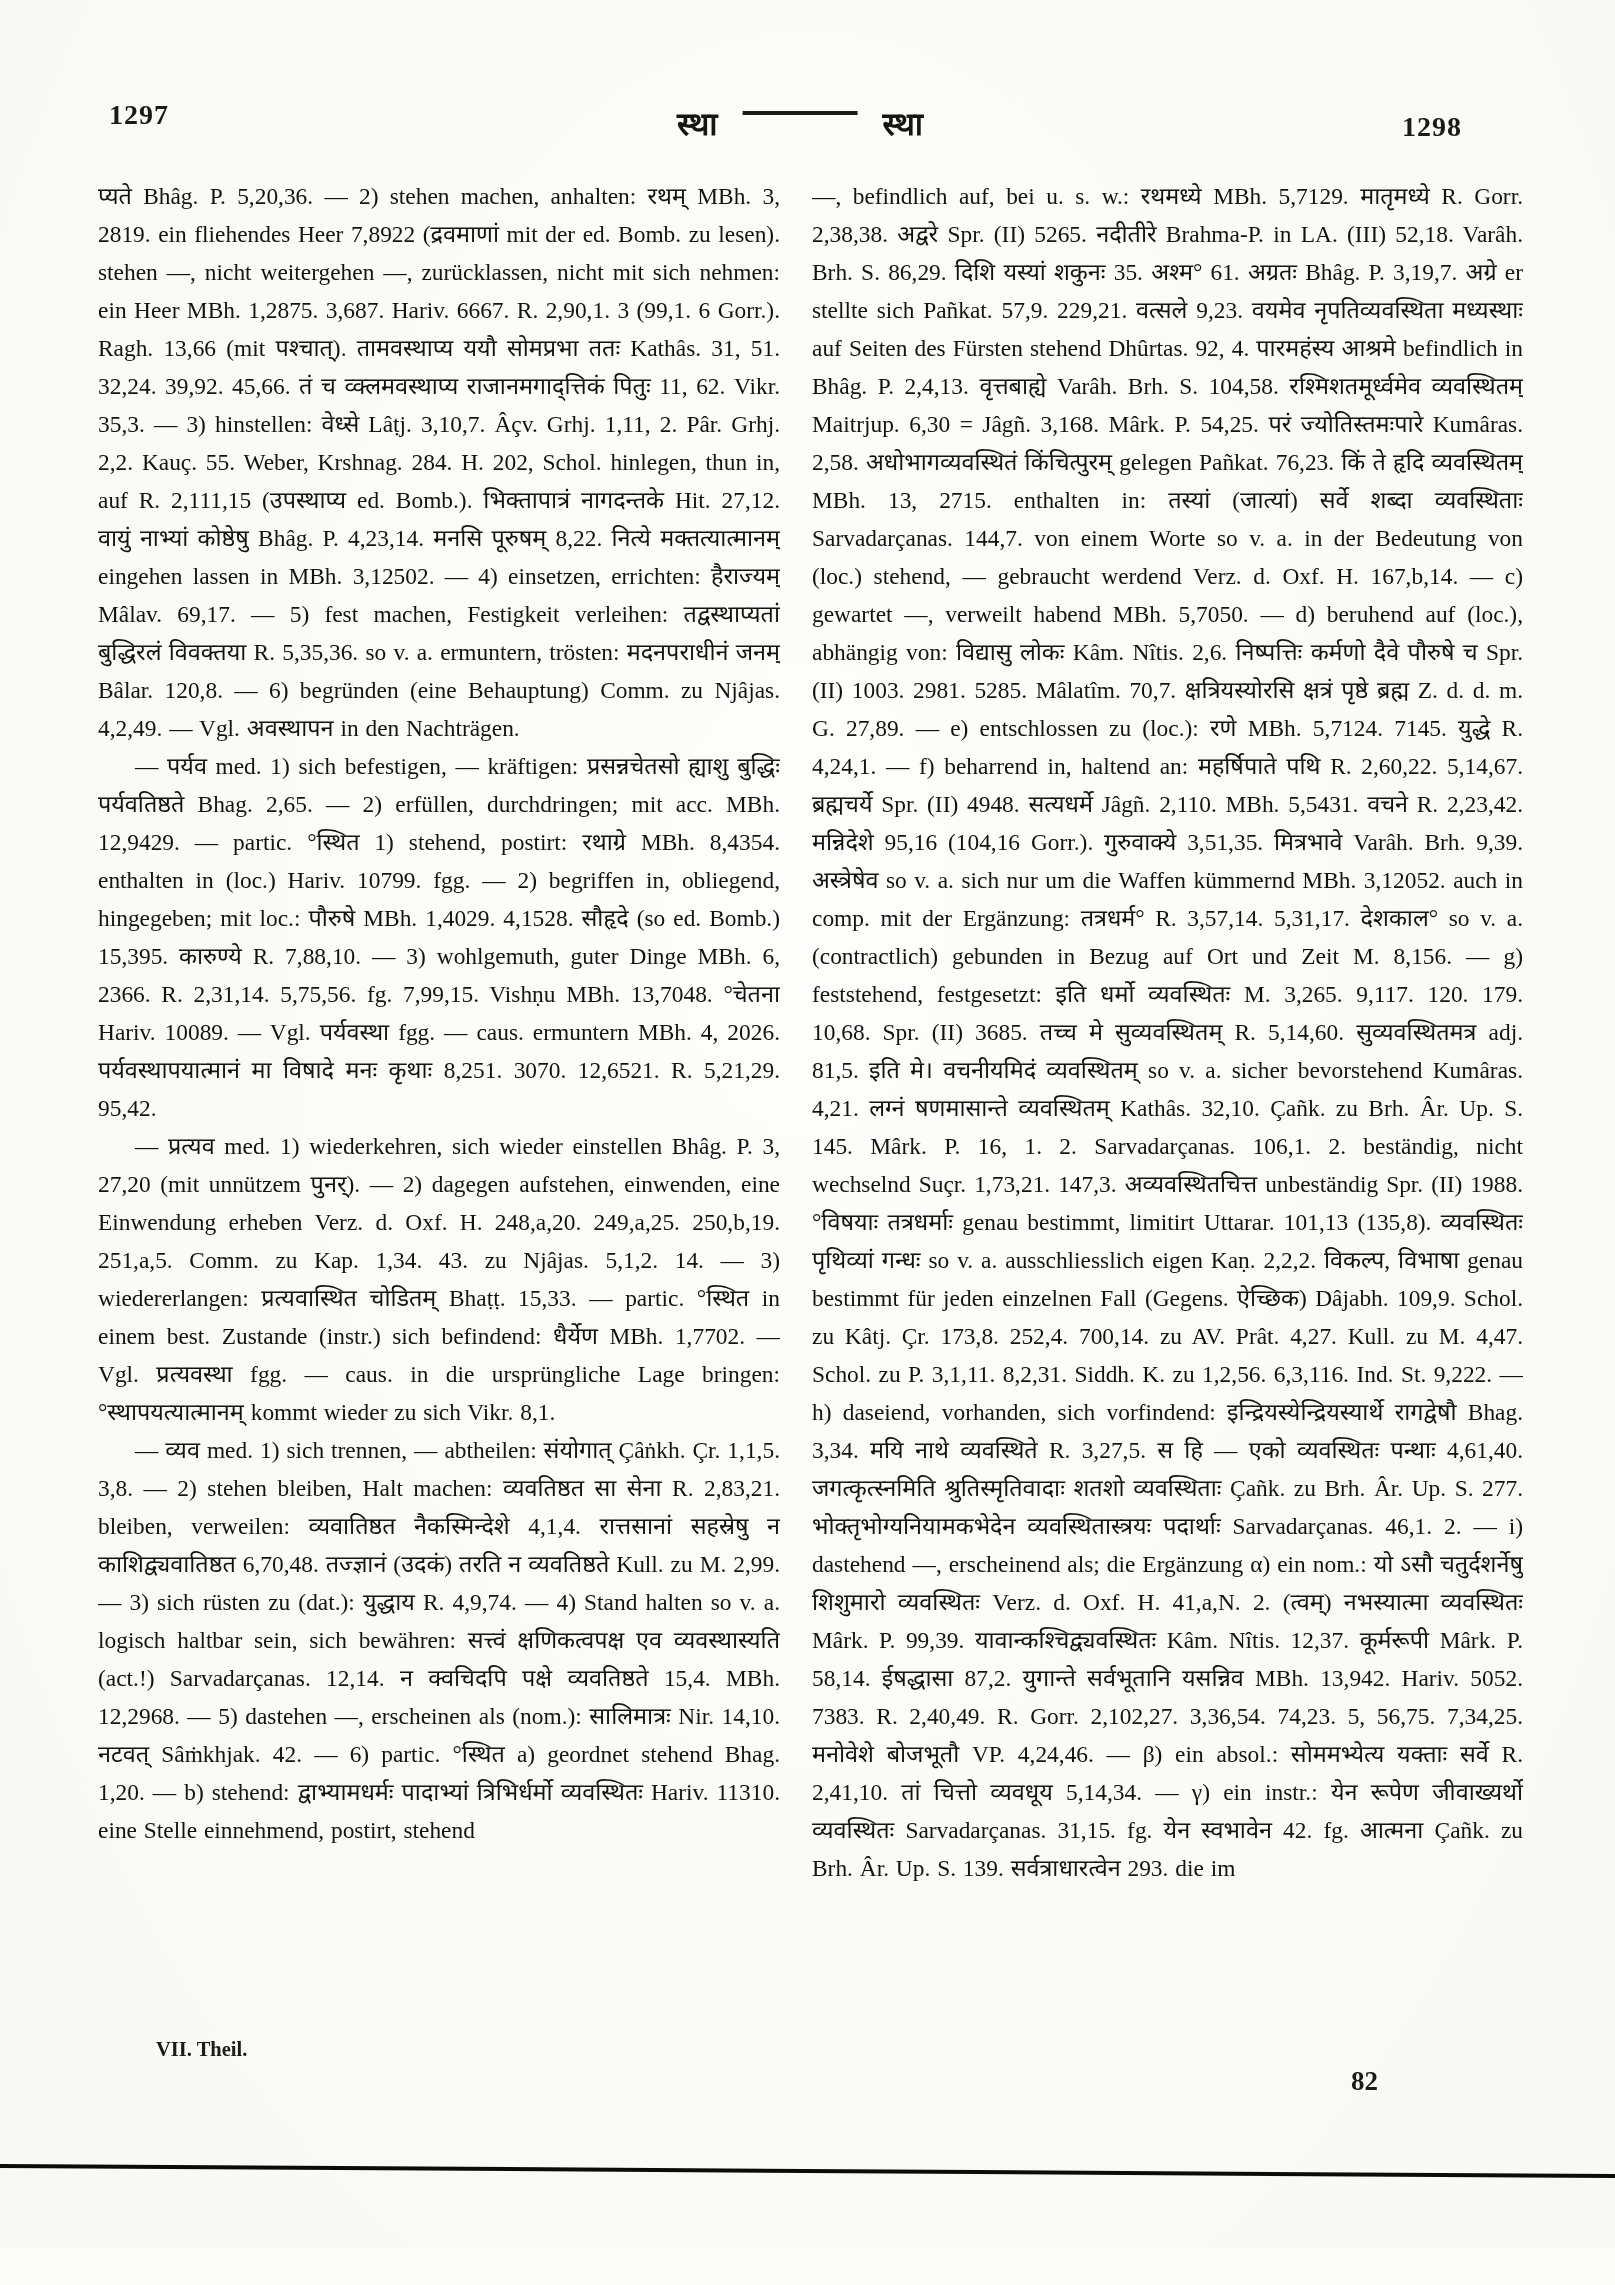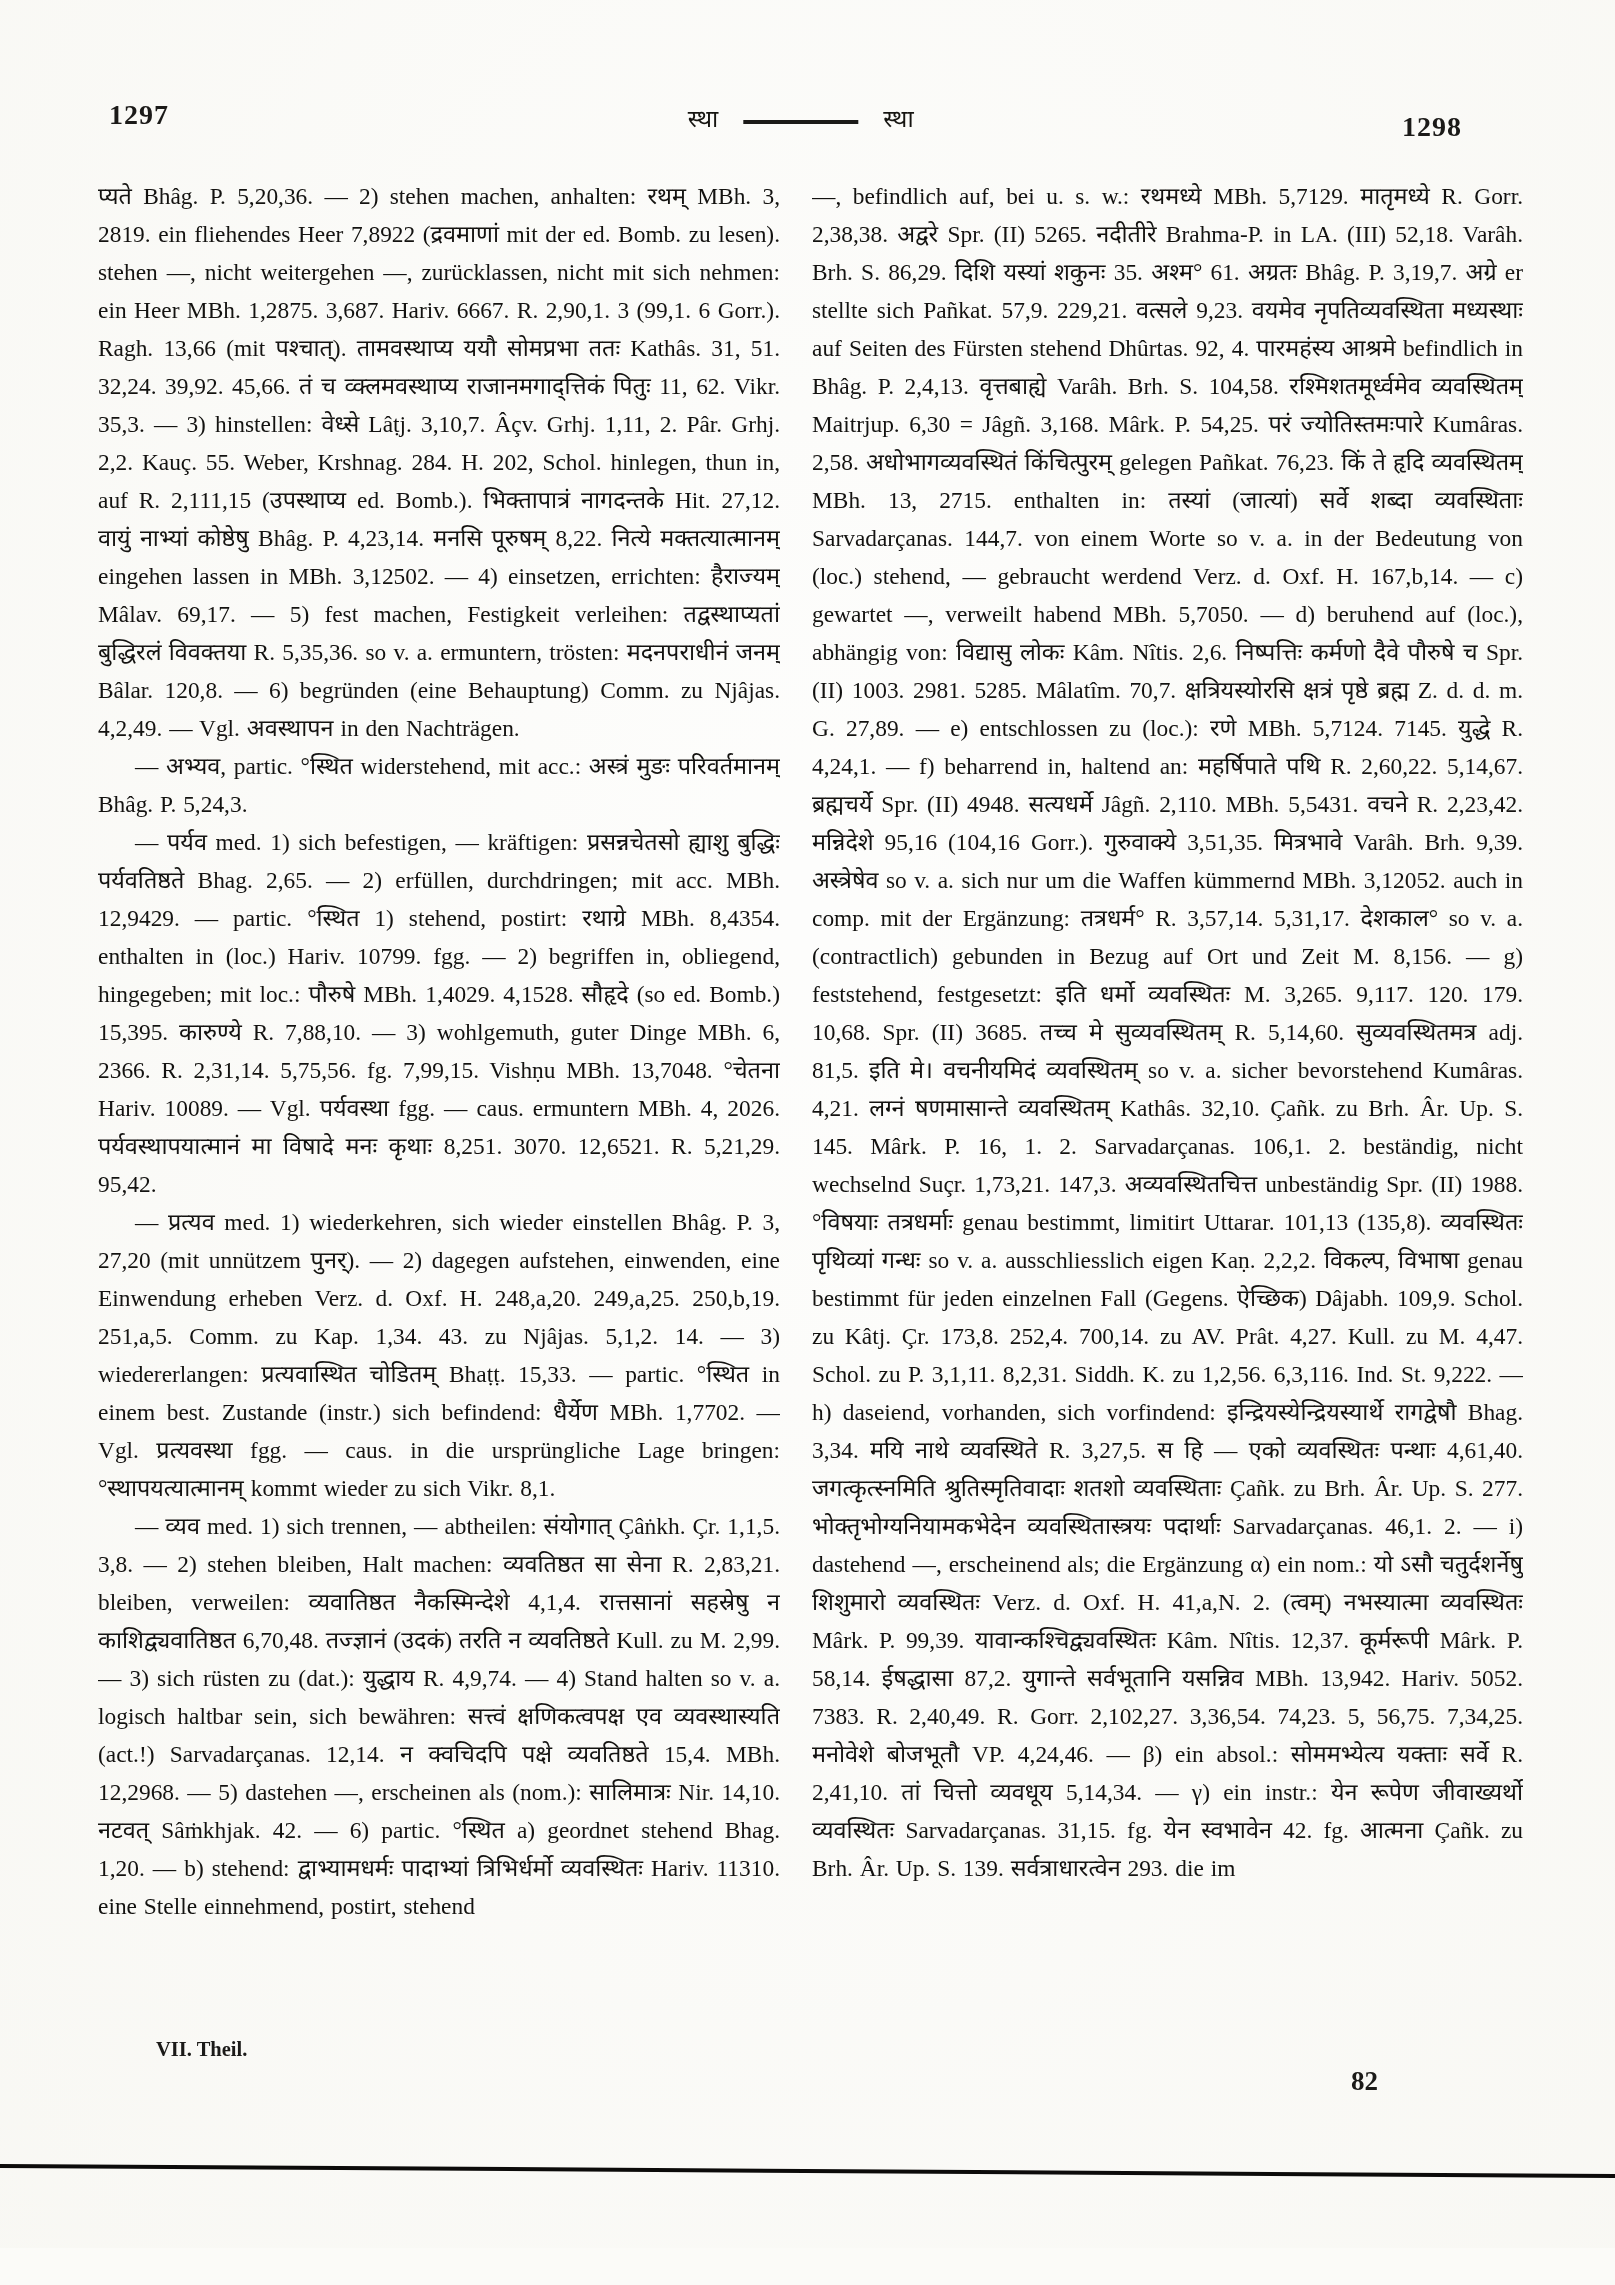--- a/index.html
+++ b/index.html
@@ -25,23 +25,23 @@
     font-size: 28px; font-weight: bold;
     letter-spacing: 1px;
     color: #1b1a18;
   }
   .page-num.left  { left: 109px; top: 99px; }
   .page-num.right { left: 1402px; top: 111px; }
   .running-title {
     position: absolute;
     left: 50%; top: 101px;
     transform: translateX(-53%);
-    display: flex; align-items: center;
+    display: flex; align-items: flex-start;
     gap: 25px;
-    font-size: 24px; font-weight: normal;
+    font-size: 32px; font-weight: bold;
     color: #161511;
     white-space: nowrap;
   }
   .running-title .dash {
     display: inline-block;
     width: 115px; height: 3.9px;
     background: #1b1a18;
     margin-top: 9.8px;
   }
 
@@ -93,21 +93,20 @@
   <div class="running-title">
     <span>स्था</span>
     <span class="dash"></span>
     <span>स्था</span>
   </div>
 
   <div class="page-num right">1298</div>
 
   <div class="col left" id="left-col">
       <p class="para">प्यते Bhâg. P. 5,20,36. — 2) stehen machen, anhalten: रथम् MBh. 3, 2819. ein fliehendes Heer 7,8922 (द्रवमाणां mit der ed. Bomb. zu lesen). stehen —, nicht weitergehen —, zurücklassen, nicht mit sich nehmen: ein Heer MBh. 1,2875. 3,687. Hariv. 6667. R. 2,90,1. 3 (99,1. 6 Gorr.). Ragh. 13,66 (mit पश्चात्). तामवस्थाप्य ययौ सोमप्रभा ततः Kathâs. 31, 51. 32,24. 39,92. 45,66. तं च व्क्लमवस्थाप्य राजानमगाद्त्तिकं पितुः 11, 62. Vikr. 35,3. — 3) hinstellen: वेध्से Lâṭj. 3,10,7. Âçv. Grhj. 1,11, 2. Pâr. Grhj. 2,2. Kauç. 55. Weber, Krshnag. 284. H. 202, Schol. hinlegen, thun in, auf R. 2,111,15 (उपस्थाप्य ed. Bomb.). भिक्तापात्रं नागदन्तके Hit. 27,12. वायुं नाभ्यां कोष्ठेषु Bhâg. P. 4,23,14. मनसि पूरुषम् 8,22. नित्ये मक्तत्यात्मानम् eingehen lassen in MBh. 3,12502. — 4) einsetzen, errichten: हैराज्यम् Mâlav. 69,17. — 5) fest machen, Festigkeit verleihen: तद्वस्थाप्यतां बुद्धिरलं विवक्तया R. 5,35,36. so v. a. ermuntern, trösten: मदनपराधीनं जनम् Bâlar. 120,8. — 6) begründen (eine Behauptung) Comm. zu Njâjas. 4,2,49. — Vgl. अवस्थापन in den Nachträgen.</p>
-      <p class="para indent">— अभ्यव, partic. °स्थित widerstehend, mit acc.: अस्त्रं मुङः परिवर्तमानम् Bhâg. P. 5,24,3.</p>
       <p class="para indent">— पर्यव med. 1) sich befestigen, — kräftigen: प्रसन्नचेतसो ह्याशु बुद्धिः पर्यवतिष्ठते Bhag. 2,65. — 2) erfüllen, durchdringen; mit acc. MBh. 12,9429. — partic. °स्थित 1) stehend, postirt: रथाग्रे MBh. 8,4354. enthalten in (loc.) Hariv. 10799. fgg. — 2) begriffen in, obliegend, hingegeben; mit loc.: पौरुषे MBh. 1,4029. 4,1528. सौहृदे (so ed. Bomb.) 15,395. कारुण्ये R. 7,88,10. — 3) wohlgemuth, guter Dinge MBh. 6, 2366. R. 2,31,14. 5,75,56. fg. 7,99,15. Vishṇu MBh. 13,7048. °चेतना Hariv. 10089. — Vgl. पर्यवस्था fgg. — caus. ermuntern MBh. 4, 2026. पर्यवस्थापयात्मानं मा विषादे मनः कृथाः 8,251. 3070. 12,6521. R. 5,21,29. 95,42.</p>
       <p class="para indent">— प्रत्यव med. 1) wiederkehren, sich wieder einstellen Bhâg. P. 3, 27,20 (mit unnützem पुनर्). — 2) dagegen aufstehen, einwenden, eine Einwendung erheben Verz. d. Oxf. H. 248,a,20. 249,a,25. 250,b,19. 251,a,5. Comm. zu Kap. 1,34. 43. zu Njâjas. 5,1,2. 14. — 3) wiedererlangen: प्रत्यवास्थित चोडितम् Bhaṭṭ. 15,33. — partic. °स्थित in einem best. Zustande (instr.) sich befindend: धैर्येण MBh. 1,7702. — Vgl. प्रत्यवस्था fgg. — caus. in die ursprüngliche Lage bringen: °स्थापयत्यात्मानम् kommt wieder zu sich Vikr. 8,1.</p>
       <p class="para indent">— व्यव med. 1) sich trennen, — abtheilen: संयोगात् Çâṅkh. Çr. 1,1,5. 3,8. — 2) stehen bleiben, Halt machen: व्यवतिष्ठत सा सेना R. 2,83,21. bleiben, verweilen: व्यवातिष्ठत नैकस्मिन्देशे 4,1,4. रात्तसानां सहस्रेषु न काशिद्व्यवातिष्ठत 6,70,48. तज्ज्ञानं (उदकं) तरति न व्यवतिष्ठते Kull. zu M. 2,99. — 3) sich rüsten zu (dat.): युद्धाय R. 4,9,74. — 4) Stand halten so v. a. logisch haltbar sein, sich bewähren: सत्त्वं क्षणिकत्वपक्ष एव व्यवस्थास्यति (act.!) Sarvadarçanas. 12,14. न क्वचिदपि पक्षे व्यवतिष्ठते 15,4. MBh. 12,2968. — 5) dastehen —, erscheinen als (nom.): सालिमात्रः Nir. 14,10. नटवत् Sâṁkhjak. 42. — 6) partic. °स्थित a) geordnet stehend Bhag. 1,20. — b) stehend: द्वाभ्यामधर्मः पादाभ्यां त्रिभिर्धर्मो व्यवस्थितः Hariv. 11310. eine Stelle einnehmend, postirt, stehend</p>
     </div>
 
   <div class="col right" id="right-col">
       <p class="para">—, befindlich auf, bei u. s. w.: रथमध्ये MBh. 5,7129. मातृमध्ये R. Gorr. 2,38,38. अद्वरे Spr. (II) 5265. नदीतीरे Brahma-P. in LA. (III) 52,18. Varâh. Brh. S. 86,29. दिशि यस्यां शकुनः 35. अश्म° 61. अग्रतः Bhâg. P. 3,19,7. अग्रे er stellte sich Pañkat. 57,9. 229,21. वत्सले 9,23. वयमेव नृपतिव्यवस्थिता मध्यस्थाः auf Seiten des Fürsten stehend Dhûrtas. 92, 4. पारमहंस्य आश्रमे befindlich in Bhâg. P. 2,4,13. वृत्तबाह्ये Varâh. Brh. S. 104,58. रश्मिशतमूर्ध्वमेव व्यवस्थितम् Maitrjup. 6,30 = Jâgñ. 3,168. Mârk. P. 54,25. परं ज्योतिस्तमःपारे Kumâras. 2,58. अधोभागव्यवस्थितं किंचित्पुरम् gelegen Pañkat. 76,23. किं ते हृदि व्यवस्थितम् MBh. 13, 2715. enthalten in: तस्यां (जात्यां) सर्वे शब्दा व्यवस्थिताः Sarvadarçanas. 144,7. von einem Worte so v. a. in der Bedeutung von (loc.) stehend, — gebraucht werdend Verz. d. Oxf. H. 167,b,14. — c) gewartet —, verweilt habend MBh. 5,7050. — d) beruhend auf (loc.), abhängig von: विद्यासु लोकः Kâm. Nîtis. 2,6. निष्पत्तिः कर्मणो दैवे पौरुषे च Spr. (II) 1003. 2981. 5285. Mâlatîm. 70,7. क्षत्रियस्योरसि क्षत्रं पृष्ठे ब्रह्म Z. d. d. m. G. 27,89. — e) entschlossen zu (loc.): रणे MBh. 5,7124. 7145. युद्धे R. 4,24,1. — f) beharrend in, haltend an: महर्षिपाते पथि R. 2,60,22. 5,14,67. ब्रह्मचर्ये Spr. (II) 4948. सत्यधर्मे Jâgñ. 2,110. MBh. 5,5431. वचने R. 2,23,42. मन्निदेशे 95,16 (104,16 Gorr.). गुरुवाक्ये 3,51,35. मित्रभावे Varâh. Brh. 9,39. अस्त्रेषेव so v. a. sich nur um die Waffen kümmernd MBh. 3,12052. auch in comp. mit der Ergänzung: तत्रधर्म° R. 3,57,14. 5,31,17. देशकाल° so v. a. (contractlich) gebunden in Bezug auf Ort und Zeit M. 8,156. — g) feststehend, festgesetzt: इति धर्मो व्यवस्थितः M. 3,265. 9,117. 120. 179. 10,68. Spr. (II) 3685. तच्च मे सुव्यवस्थितम् R. 5,14,60. सुव्यवस्थितमत्र adj. 81,5. इति मे। वचनीयमिदं व्यवस्थितम् so v. a. sicher bevorstehend Kumâras. 4,21. लग्नं षणमासान्ते व्यवस्थितम् Kathâs. 32,10. Çañk. zu Brh. Âr. Up. S. 145. Mârk. P. 16, 1. 2. Sarvadarçanas. 106,1. 2. beständig, nicht wechselnd Suçr. 1,73,21. 147,3. अव्यवस्थितचित्त unbeständig Spr. (II) 1988. °विषयाः तत्रधर्माः genau bestimmt, limitirt Uttarar. 101,13 (135,8). व्यवस्थितः पृथिव्यां गन्धः so v. a. ausschliesslich eigen Kaṇ. 2,2,2. विकल्प, विभाषा genau bestimmt für jeden einzelnen Fall (Gegens. ऐच्छिक) Dâjabh. 109,9. Schol. zu Kâtj. Çr. 173,8. 252,4. 700,14. zu AV. Prât. 4,27. Kull. zu M. 4,47. Schol. zu P. 3,1,11. 8,2,31. Siddh. K. zu 1,2,56. 6,3,116. Ind. St. 9,222. — h) daseiend, vorhanden, sich vorfindend: इन्द्रियस्येन्द्रियस्यार्थे रागद्वेषौ Bhag. 3,34. मयि नाथे व्यवस्थिते R. 3,27,5. स हि — एको व्यवस्थितः पन्थाः 4,61,40. जगत्कृत्स्नमिति श्रुतिस्मृतिवादाः शतशो व्यवस्थिताः Çañk. zu Brh. Âr. Up. S. 277. भोक्तृभोग्यनियामकभेदेन व्यवस्थितास्त्रयः पदार्थाः Sarvadarçanas. 46,1. 2. — i) dastehend —, erscheinend als; die Ergänzung α) ein nom.: यो ऽसौ चतुर्दशर्नेषु शिशुमारो व्यवस्थितः Verz. d. Oxf. H. 41,a,N. 2. (त्वम्) नभस्यात्मा व्यवस्थितः Mârk. P. 99,39. यावान्कश्चिद्व्यवस्थितः Kâm. Nîtis. 12,37. कूर्मरूपी Mârk. P. 58,14. ईषद्धासा 87,2. युगान्ते सर्वभूतानि यसन्निव MBh. 13,942. Hariv. 5052. 7383. R. 2,40,49. R. Gorr. 2,102,27. 3,36,54. 74,23. 5, 56,75. 7,34,25. मनोवेशे बोजभूतौ VP. 4,24,46. — β) ein absol.: सोममभ्येत्य यक्ताः सर्वे R. 2,41,10. तां चित्तो व्यवधूय 5,14,34. — γ) ein instr.: येन रूपेण जीवाख्यर्थो व्यवस्थितः Sarvadarçanas. 31,15. fg. येन स्वभावेन 42. fg. आत्मना Çañk. zu Brh. Âr. Up. S. 139. सर्वत्राधारत्वेन 293. die im</p>
     </div>
 
   <div class="vol-note">VII. Theil.</div>

